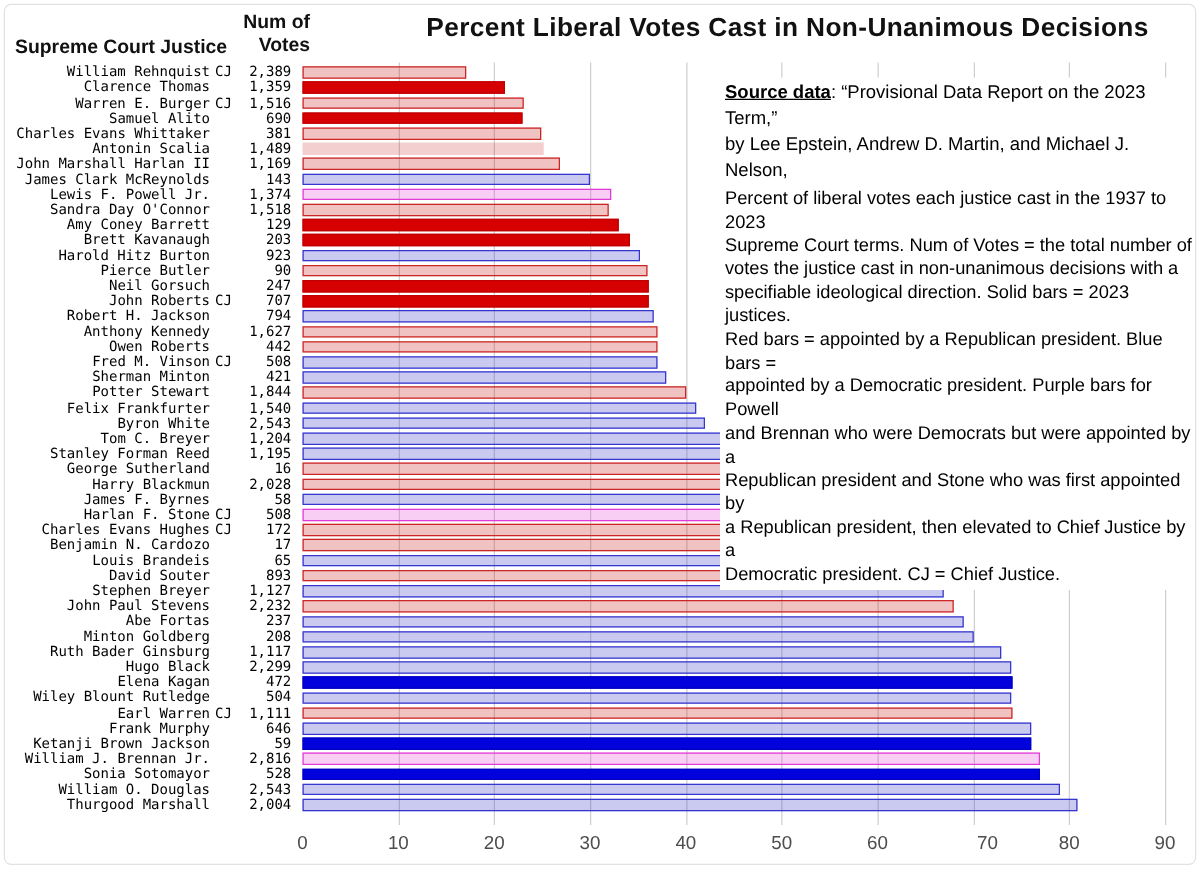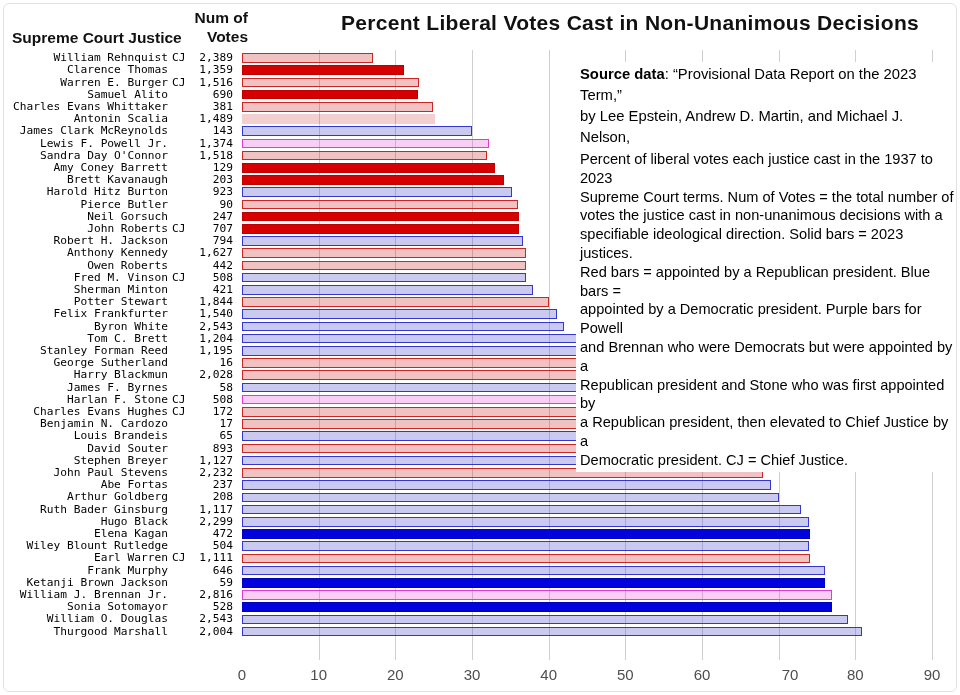--- a/index.html
+++ b/index.html
@@ -56,21 +56,21 @@
   .tick-label{
     position:absolute;top:666px;width:34px;text-align:center;
     font-size:15px;color:#4d4d4d;z-index:2;
   }
   
   #source-note{
     position:absolute;left:576px;top:62px;width:372px;background:#ffffff;
     font-size:14.8px;line-height:21px;color:#000;white-space:pre-line;z-index:4;
     padding:2px 4px;
   }
-  #source-note .bold{font-weight:bold;}
+  #source-note .bold{font-weight:bold;text-decoration:underline;}
   #description{
     position:absolute;left:576px;top:148px;width:376px;background:#ffffff;
     font-size:14.6px;line-height:18.8px;color:#000;white-space:pre-line;z-index:4;
     padding:2px 4px;
   }
 </style>
 </head>
 <body>
 
 <div id="canvas">
@@ -139,20 +139,28 @@
       </div>
       <div class="row">
         <span class="name">Antonin Scalia</span>
         <span class="cj"></span>
         <span class="votes">1,489</span>
         <div class="barcell">
           <div class="bar red-flat" style="width: 193.208px;"></div>
         </div>
       </div>
       <div class="row">
+        <span class="name">John Marshall Harlan II</span>
+        <span class="cj"></span>
+        <span class="votes">1,169</span>
+        <div class="barcell">
+          <div class="bar red-light" style="width: 206.242px;"></div>
+        </div>
+      </div>
+      <div class="row">
         <span class="name">James Clark McReynolds</span>
         <span class="cj"></span>
         <span class="votes">143</span>
         <div class="barcell">
           <div class="bar blue-light" style="width: 230.01px;"></div>
         </div>
       </div>
       <div class="row">
         <span class="name">Lewis F. Powell Jr.</span>
         <span class="cj"></span>
@@ -275,21 +283,21 @@
       </div>
       <div class="row">
         <span class="name">Byron White</span>
         <span class="cj"></span>
         <span class="votes">2,543</span>
         <div class="barcell">
           <div class="bar blue-light" style="width: 322.014px;"></div>
         </div>
       </div>
       <div class="row">
-        <span class="name">Tom C. Brett</span>
+        <span class="name">Tom C. Breyer</span>
         <span class="cj"></span>
         <span class="votes">1,204</span>
         <div class="barcell">
           <div class="bar blue-light" style="width: 345.782px;"></div>
         </div>
       </div>
       <div class="row">
         <span class="name">Stanley Forman Reed</span>
         <span class="cj"></span>
         <span class="votes">1,195</span>
@@ -379,21 +387,21 @@
       </div>
       <div class="row">
         <span class="name">Abe Fortas</span>
         <span class="cj"></span>
         <span class="votes">237</span>
         <div class="barcell">
           <div class="bar blue-light" style="width: 529.023px;"></div>
         </div>
       </div>
       <div class="row">
-        <span class="name">Arthur Goldberg</span>
+        <span class="name">Minton Goldberg</span>
         <span class="cj"></span>
         <span class="votes">208</span>
         <div class="barcell">
           <div class="bar blue-light" style="width: 536.69px;"></div>
         </div>
       </div>
       <div class="row">
         <span class="name">Ruth Bader Ginsburg</span>
         <span class="cj"></span>
         <span class="votes">1,117</span>

